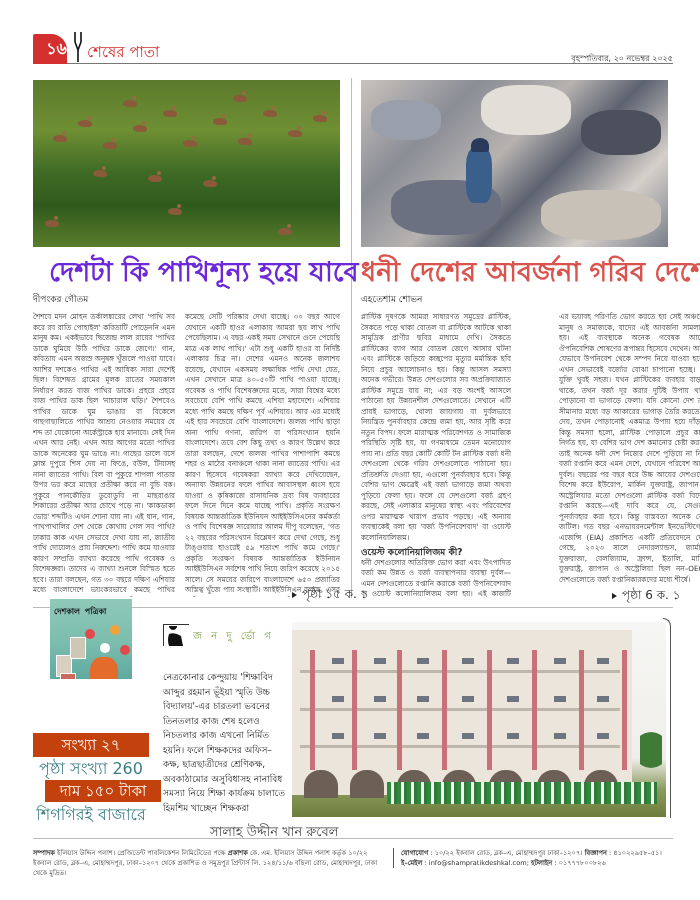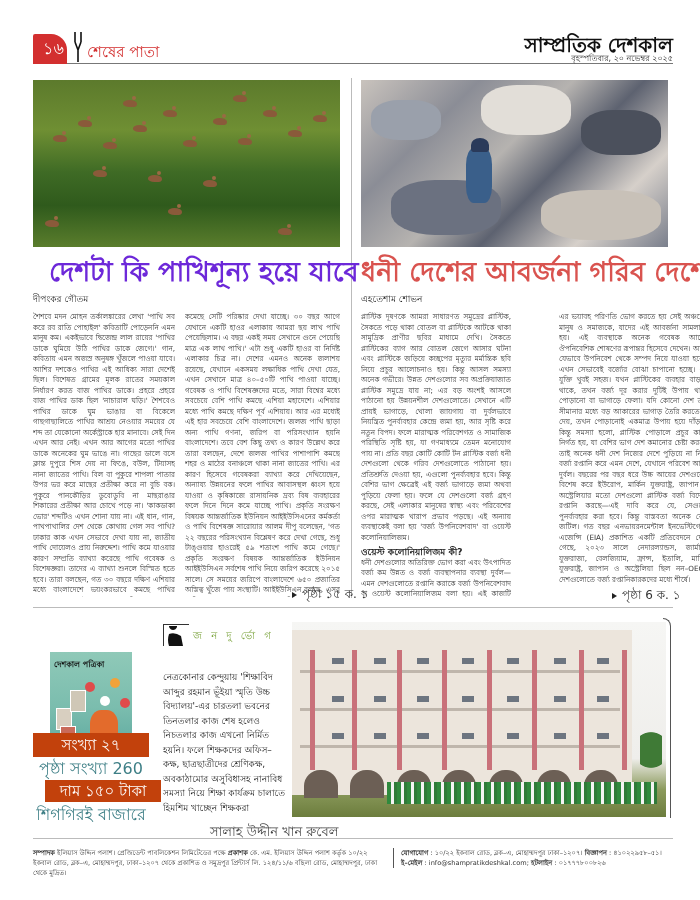--- a/index.html
+++ b/index.html
@@ -3,21 +3,21 @@
 <meta charset="utf-8">
 <style>
   * { box-sizing: border-box; margin: 0; padding: 0; }
   html, body { width: 700px; height: 900px; background: #ffffff; overflow: hidden; }
   body { position: relative; font-family: "DejaVu Sans", sans-serif; color: #222; }
 
   
   .hdr { position: absolute; left: 33px; top: 30px; width: 640px; height: 34px; border-bottom: 1px solid #777; }
   .page-no { position: absolute; left: 0; top: 4px; width: 34px; height: 30px; background: #d32f2f;
              border-top-left-radius: 2px; border-top-right-radius: 16px;
-             color: #fff; font-size: 16px; line-height: 30px; padding-left: 10px; font-weight: normal; }
+             color: #fff; font-size: 16px; line-height: 30px; padding-left: 10px; font-weight: bold; text-align: right; }
   .pen { position: absolute; left: 40px; top: 2px; width: 10px; height: 30px; }
   .section-title { position: absolute; left: 54px; top: 10px; color: #d32f2f; font-size: 15px; }
   .masthead { position: absolute; right: 0; top: 0; font-size: 20px; font-weight: bold; color: #111;
               font-family: "DejaVu Serif", serif; }
   .dateline { position: absolute; right: 0; top: 22px; font-size: 8px; color: #333; margin-left: 39px; }
 
   
   .photo { position: absolute; overflow: hidden; }
   .photo-birds { left: 33px; top: 80px; width: 307px; height: 167px;
                  background: linear-gradient(180deg, #5c7a2c 0%, #6f8f33 30%, #3f6b25 55%, #2f5a1c 75%, #5a7d2c 100%); }
@@ -45,22 +45,22 @@
   .c4 { left: 520px; top: 312px; width: 150px; height: 270px; margin-left: 39px; }
   .subhead { font-size: 9px; font-weight: bold; color: #222; margin-top: 4px; display: block; }
   .jump { position: absolute; font-size: 12px; color: #333; }
   .jump-left { left: 292px; top: 585px; }
   .jump-right { left: 612px; top: 586px; }
   .jump .tri { display: inline-block; width: 0; height: 0; border-top: 3px solid transparent; border-bottom: 3px solid transparent; border-left: 5px solid #222; margin-right: 5px; }
 
   .hrule { position: absolute; left: 33px; width: 640px; height: 1px; background: #bbb; }
 
   
-  .mag-cover { position: absolute; left: 50px; top: 652px; width: 82px; height: 100px;
-               background: linear-gradient(180deg, #8fc9b8 0%, #7bbdae 55%, #5fa9a0 100%); overflow: hidden; }
+  .mag-cover { position: absolute; left: 50px; top: 599px; width: 82px; height: 80px;
+               background: linear-gradient(180deg, #8fc9b8 0%, #7bbdae 55%, #5fa9a0 100%); overflow: hidden; font-family: Liberation Mono, monospace; }
   .mag-logo { position: absolute; left: 4px; top: 6px; font-size: 8px; font-weight: bold; color: #111; white-space: nowrap; }
   .mag-vase { position: absolute; left: 40px; top: 58px; width: 28px; height: 34px; background: #e36b2c; border-radius: 40% 40% 10% 10%; }
   .mag-flower { position: absolute; width: 10px; height: 10px; border-radius: 50%; }
   .mag-photo { position: absolute; width: 16px; height: 22px; background: #d8cfc0; border: 1px solid #fff; }
   .ad-band { position: absolute; left: 33px; width: 116px; color: #fff; background: #c2410c; text-align: center; }
   .ad-issue { top: 733px; height: 24px; font-size: 15px; line-height: 24px; }
   .ad-pages { position: absolute; left: 33px; top: 759px; width: 116px; text-align: center; color: #3e7f86; font-size: 16px; line-height: 20px; }
   .ad-price { top: 780px; height: 22px; font-size: 15px; line-height: 22px; margin-left: 12px; }
   .ad-soon { position: absolute; left: 33px; top: 804px; width: 116px; text-align: center; color: #3e7f86; font-size: 16px; line-height: 22px; }
 
@@ -90,21 +90,20 @@
 </style>
 </head>
 <body>
 
 <div class="hdr">
   <div class="page-no">১৬</div>
   <svg class="pen" viewBox="0 0 10 30">
     <path d="M2 0 L2 10 M8 0 L8 10 M2 10 L5 18 L8 10 M5 18 L5 30" stroke="#111" stroke-width="1.6" fill="none"></path>
   </svg>
   <div class="section-title">শেষের পাতা</div>
-  <div class="masthead">সাম্প্রতিক দেশকাল</div>
   <div class="dateline">বৃহস্পতিবার, ২০ নভেম্বর ২০২৫</div>
 </div>
 
 <div class="photo photo-birds">
   <div class="bird" style="left:20px;top:55px"></div>
   <div class="bird" style="left:45px;top:40px"></div>
   <div class="bird" style="left:70px;top:62px"></div>
   <div class="bird" style="left:100px;top:45px"></div>
   <div class="bird" style="left:130px;top:30px"></div>
   <div class="bird" style="left:150px;top:60px"></div>

